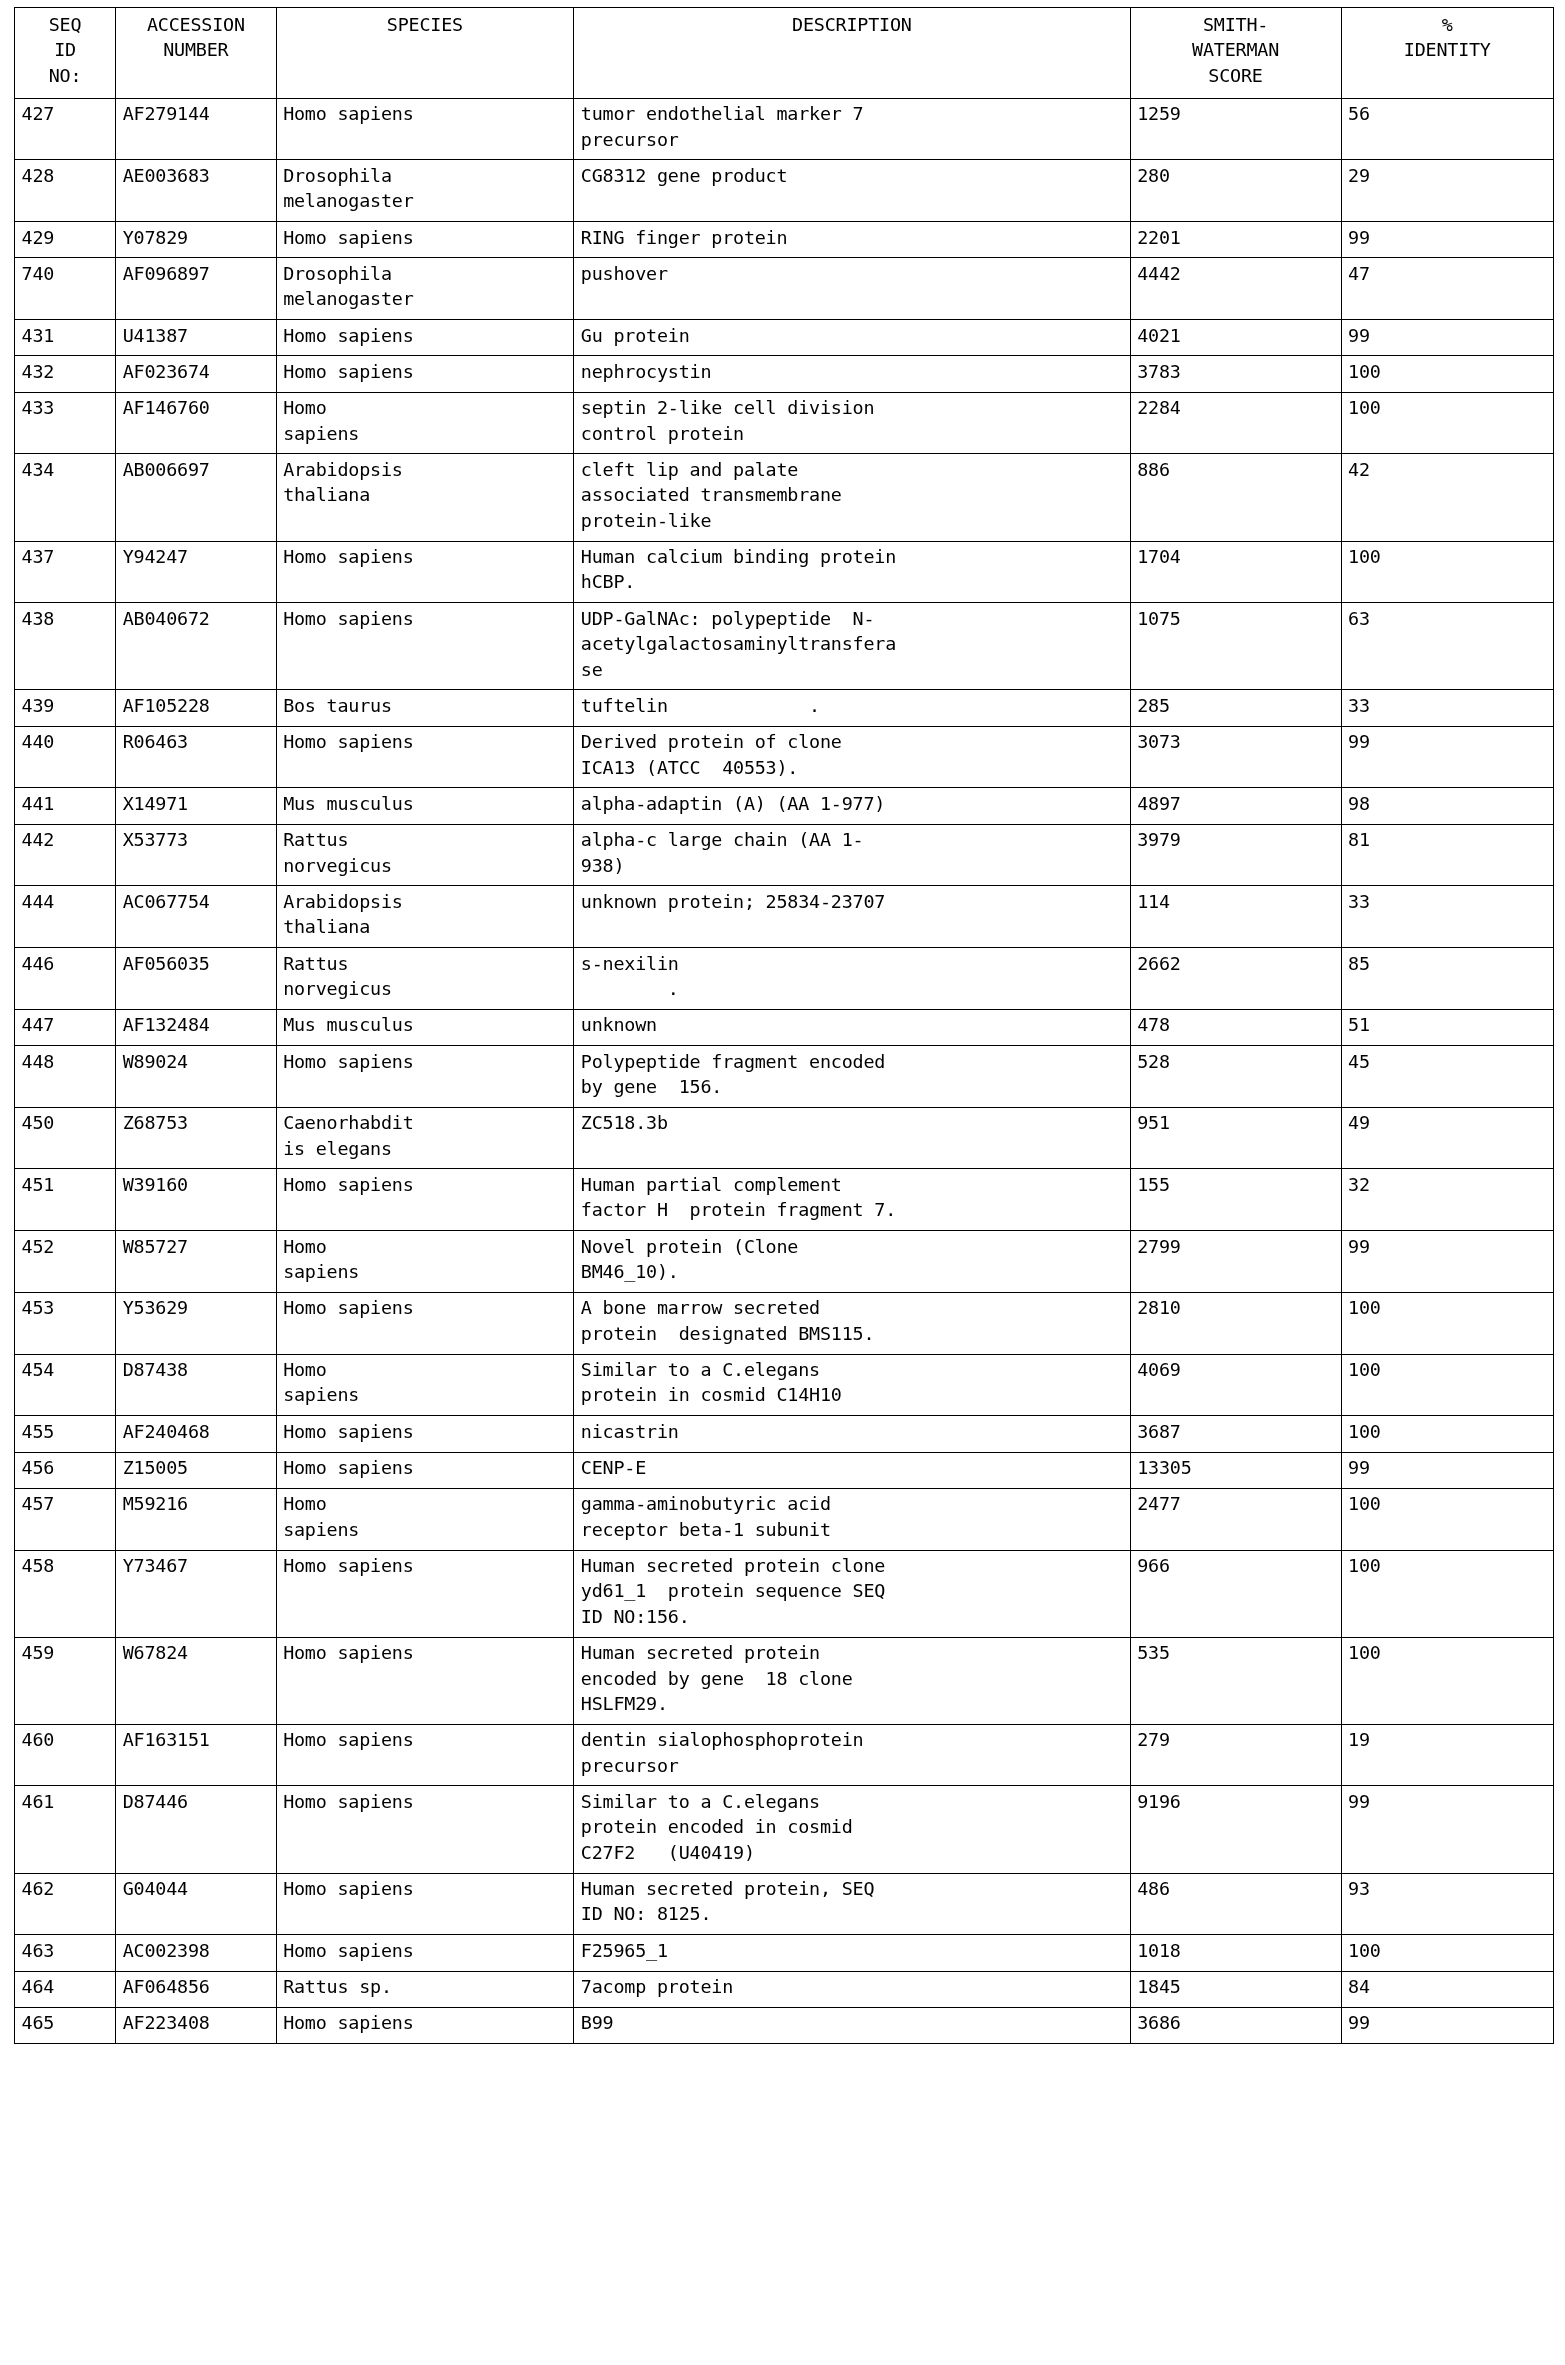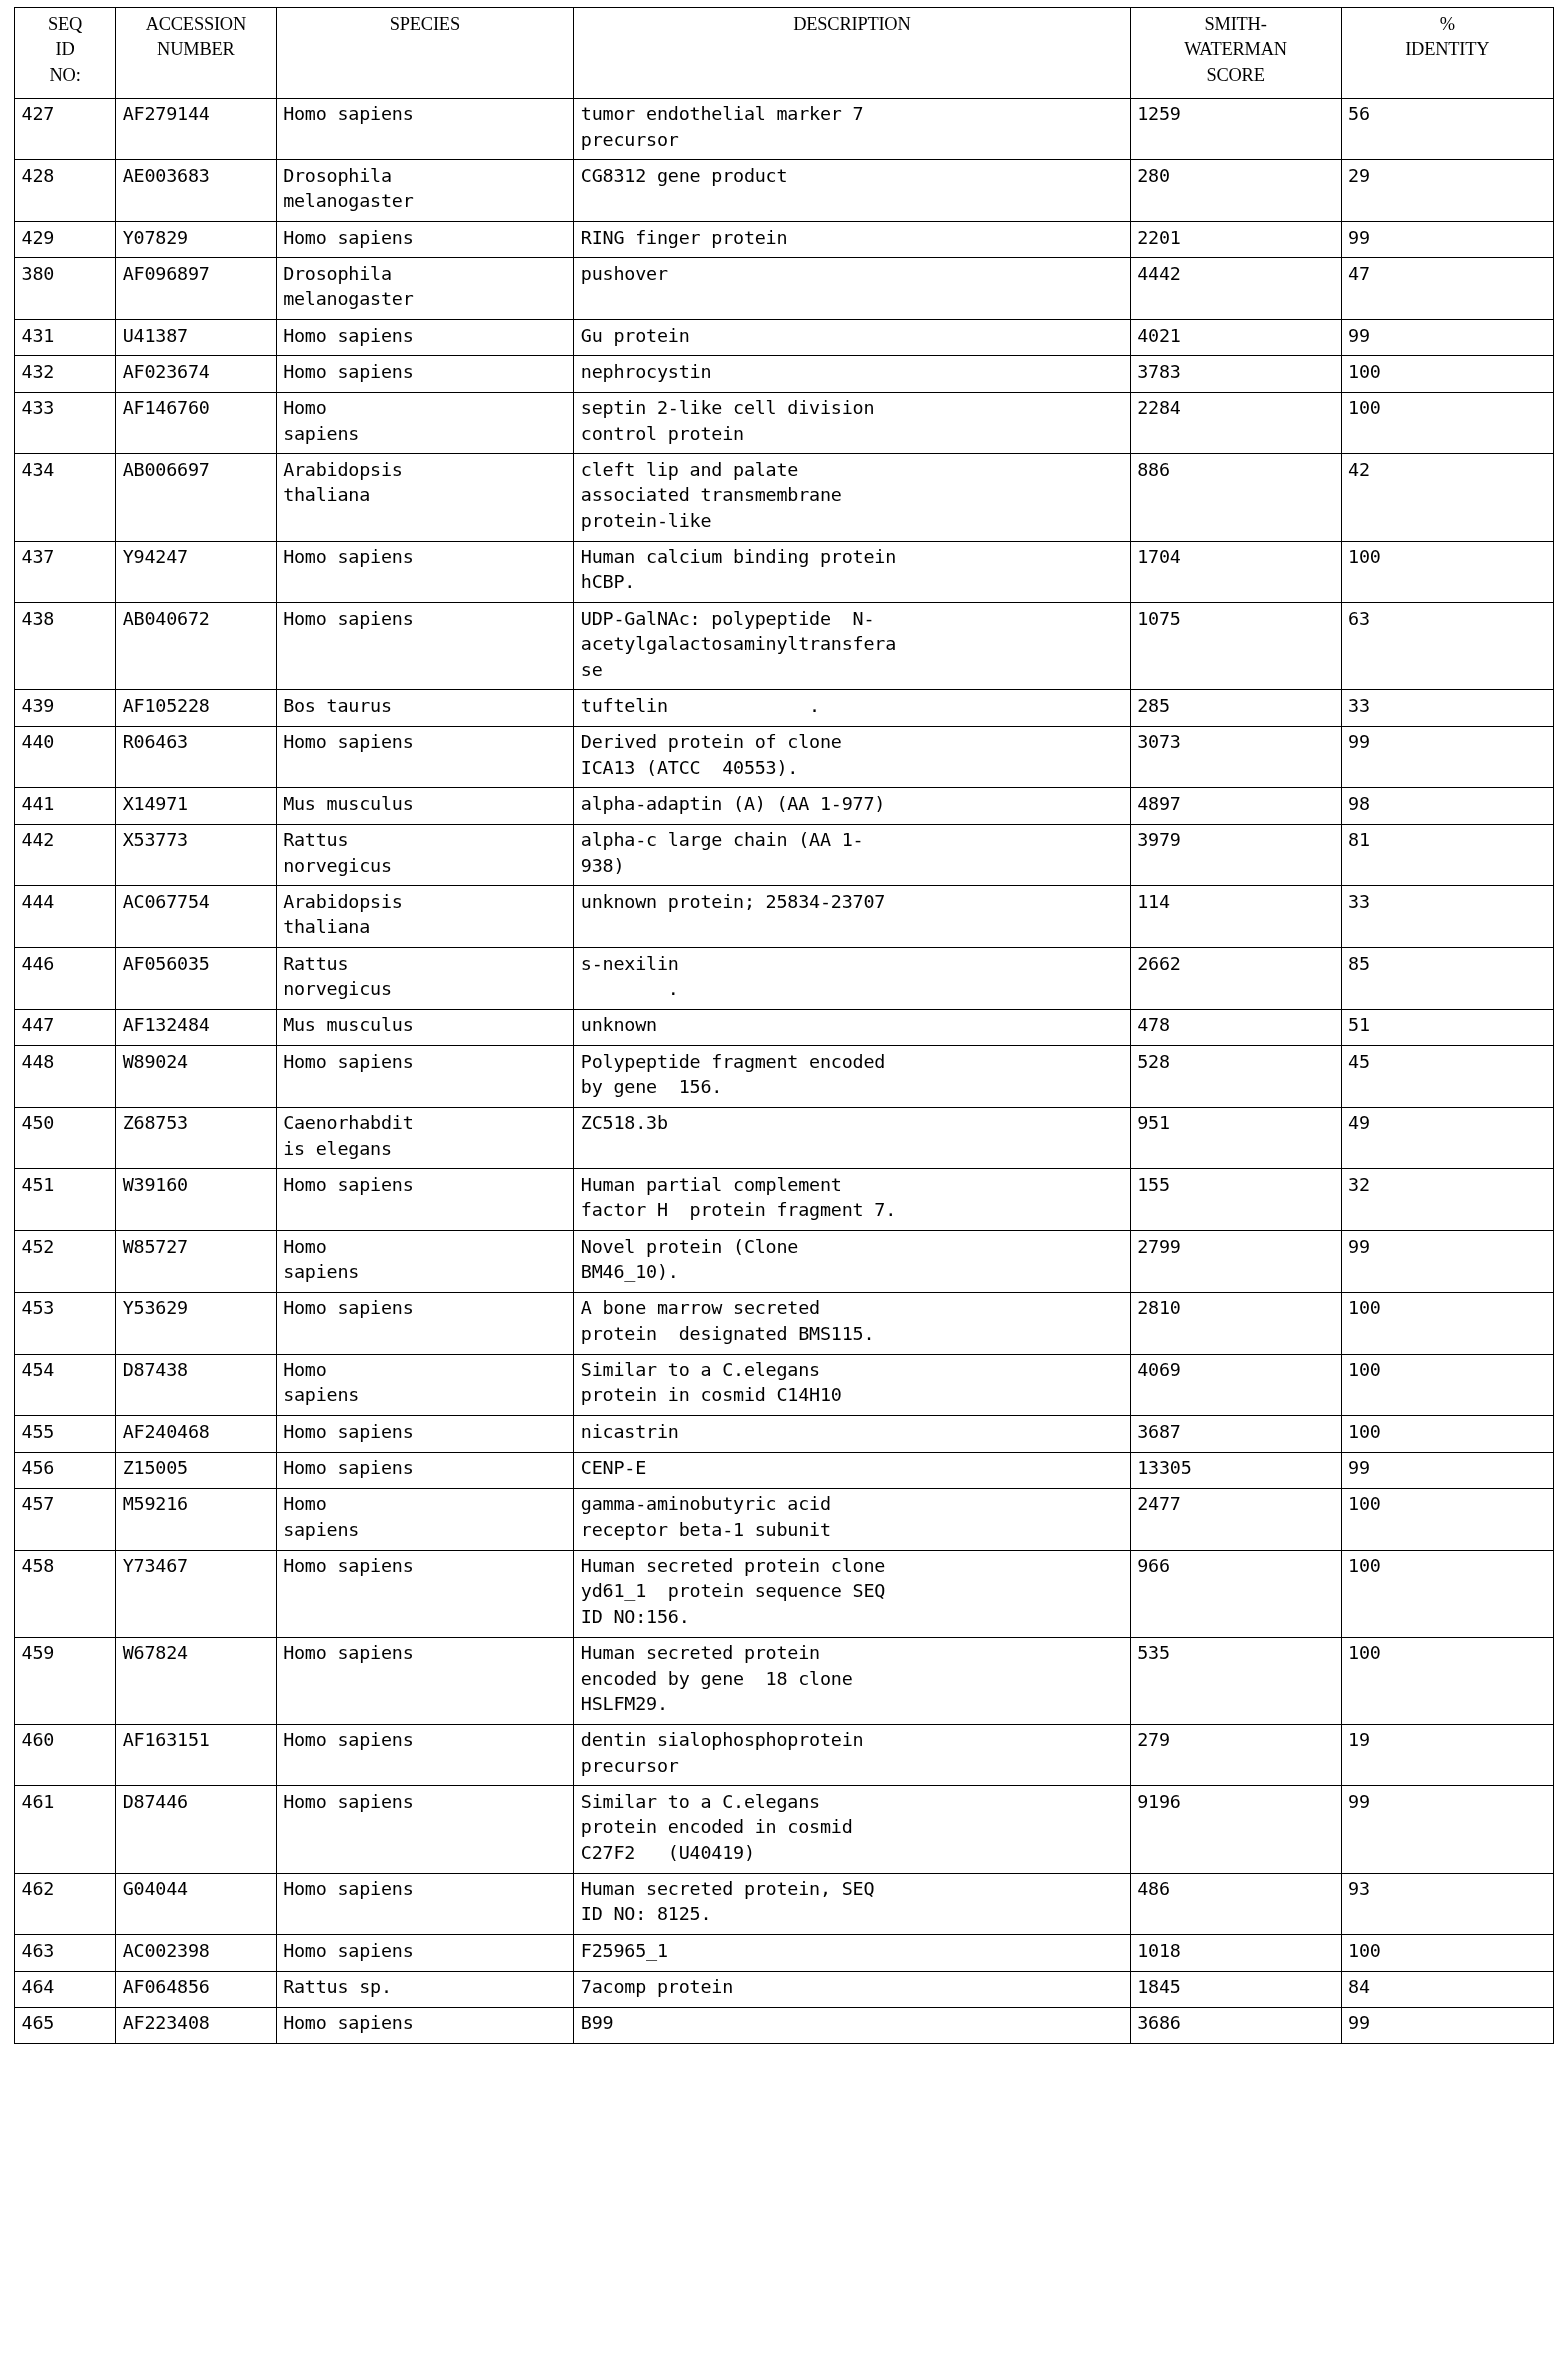--- a/index.html
+++ b/index.html
@@ -40,21 +40,20 @@
     font-weight: normal;
     white-space: pre-wrap;
     word-break: break-word;
     letter-spacing: -0.2px;
   }
   table.seq-table thead th {
     text-align: center;
     padding-top: 4.1px;
     padding-bottom: 9.8px;
     vertical-align: top;
-    font-family: Liberation Serif, serif;
   }
   
   col.c-seq      { width: 70px; }
   col.c-acc      { width: 111px; }
   col.c-species  { width: 206px; }
   col.c-desc     { width: 385px; }
   col.c-score    { width: 146px; }
   col.c-ident    { width: 147px; }
 
   td.seq-cell, td.acc-cell, td.species-cell,
@@ -107,21 +106,21 @@
         </tr>
         <tr>
           <td class="seq-cell">429</td>
           <td class="acc-cell">Y07829</td>
           <td class="species-cell">Homo sapiens</td>
           <td class="desc-cell">RING finger protein</td>
           <td class="score-cell">2201</td>
           <td class="ident-cell">99</td>
         </tr>
         <tr>
-          <td class="seq-cell">380</td>
+          <td class="seq-cell">740</td>
           <td class="acc-cell">AF096897</td>
           <td class="species-cell">Drosophila
 melanogaster</td>
           <td class="desc-cell">pushover</td>
           <td class="score-cell">4442</td>
           <td class="ident-cell">47</td>
         </tr>
         <tr>
           <td class="seq-cell">431</td>
           <td class="acc-cell">U41387</td>

